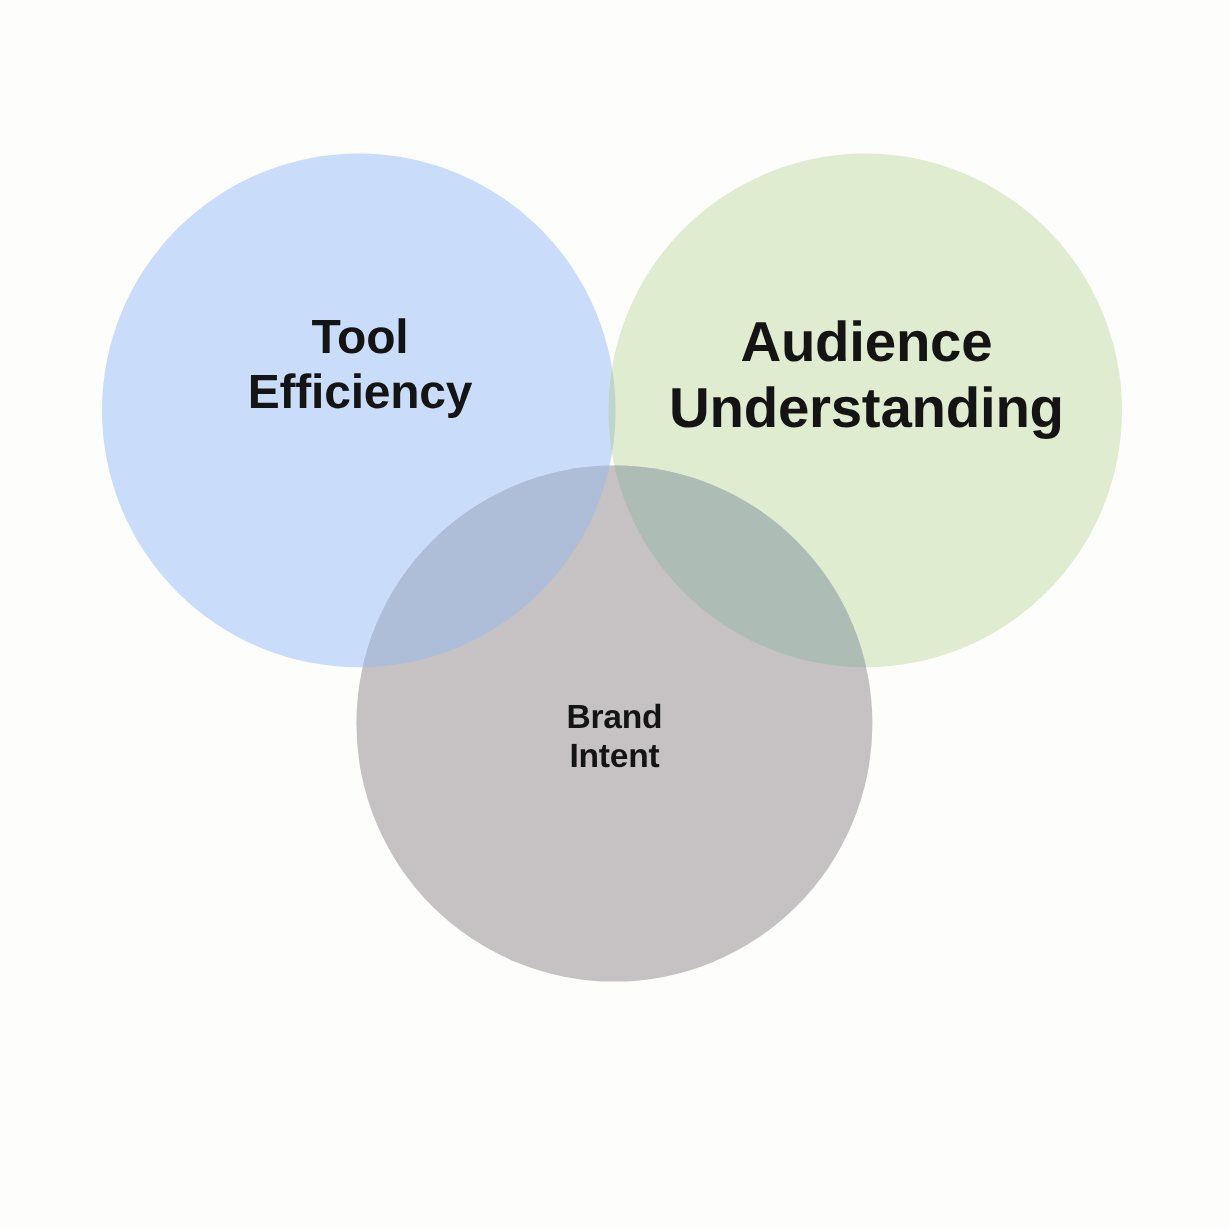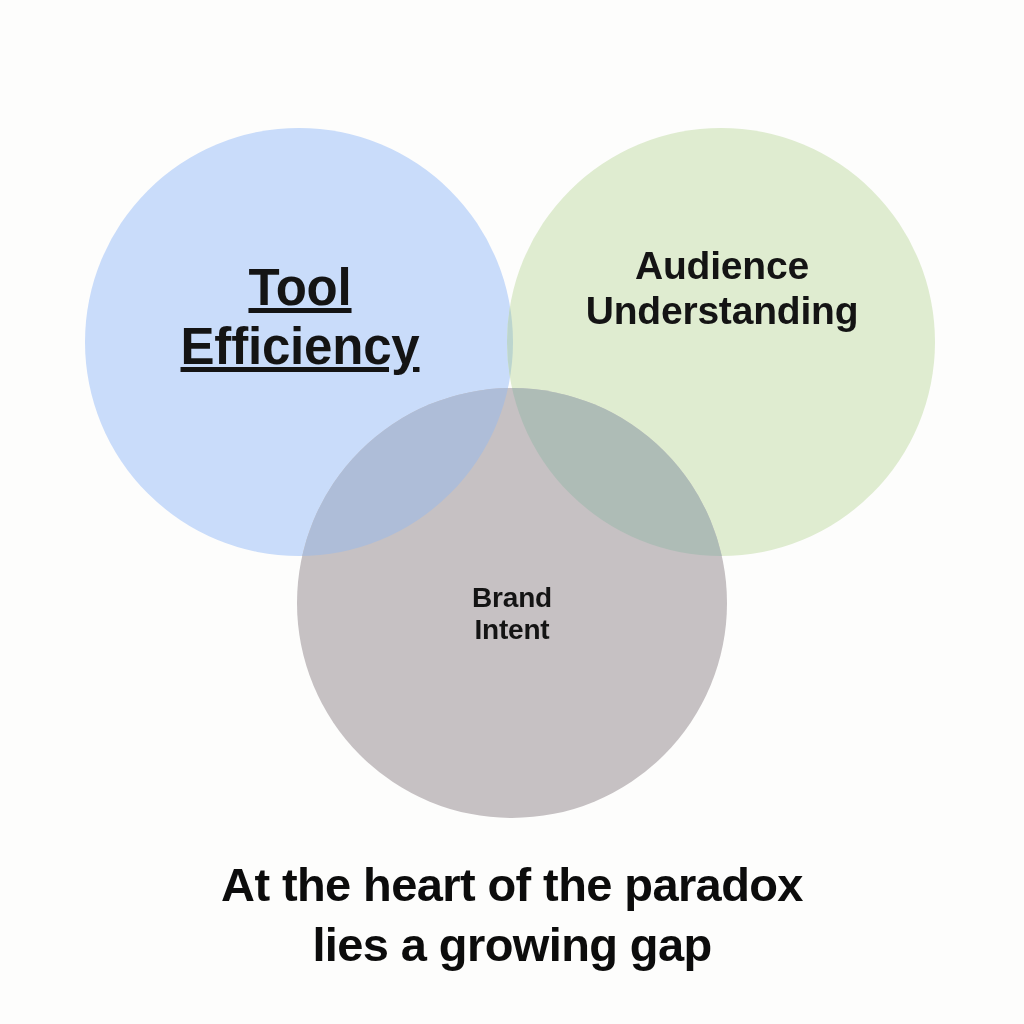--- a/index.html
+++ b/index.html
@@ -37,28 +37,27 @@
     color: #141414;
     line-height: 1.16;
     letter-spacing: -0.2px;
     white-space: pre-line;
     pointer-events: none;
   }
   #label-tool-efficiency {
     left: 120px;
     top: 258px;
     width: 360px;
-    font-size: 51px;
-    text-decoration: underline;
+    font-size: 40px;
   }
   #label-audience-understanding {
     left: 540px;
-    top: 243px;
+    top: 258px;
     width: 364px;
-    font-size: 39px;
+    font-size: 47px;
   }
   #label-brand-intent {
     left: 332px;
     top: 582px;
     width: 360px;
     font-size: 28px;
   }
   #caption {
     position: absolute;
     left: 62px;
@@ -121,16 +120,14 @@
 
   <div class="circle-label" id="label-tool-efficiency">Tool
 Efficiency</div>
 
   <div class="circle-label" id="label-audience-understanding">Audience
 Understanding</div>
 
   <div class="circle-label" id="label-brand-intent">Brand
 Intent</div>
 
-  <div id="caption">At the heart of the paradox
-lies a growing gap</div>
 
 </div>
 
 </body></html>

